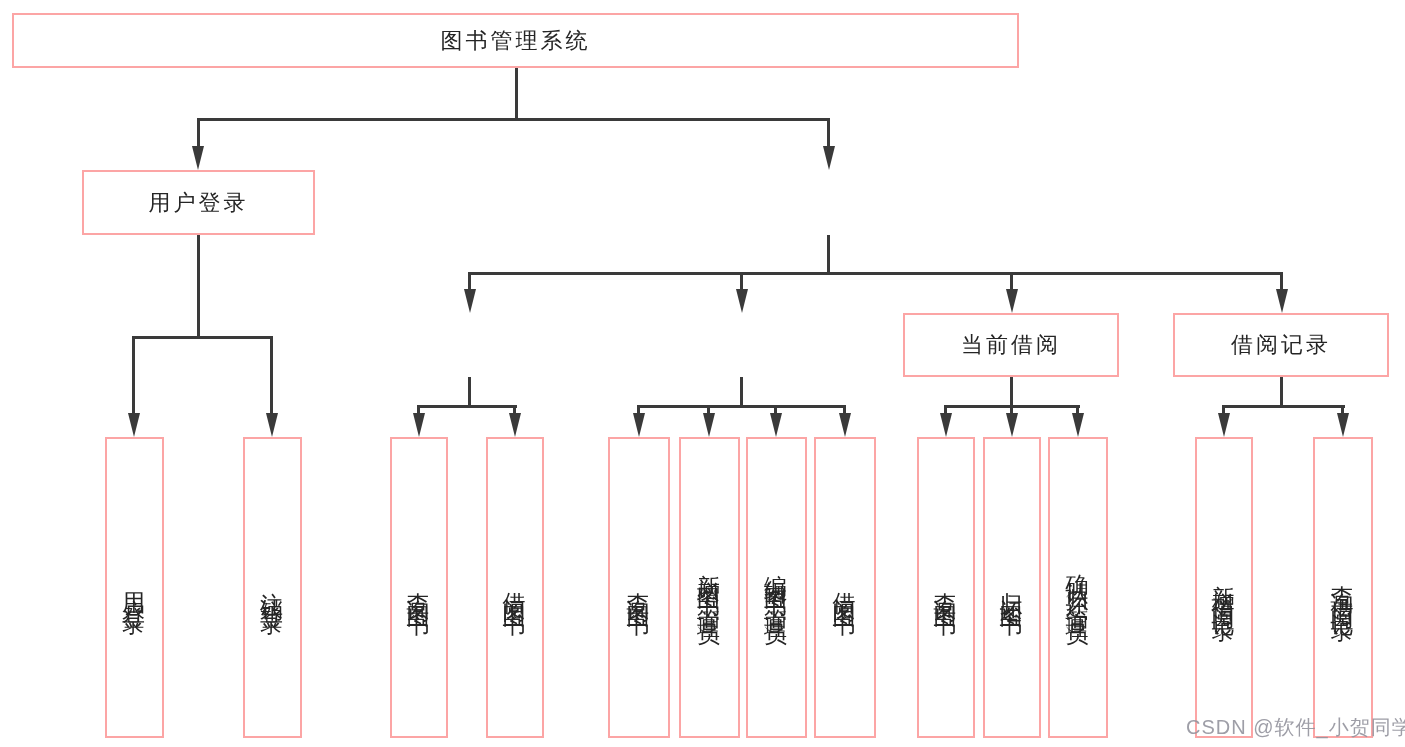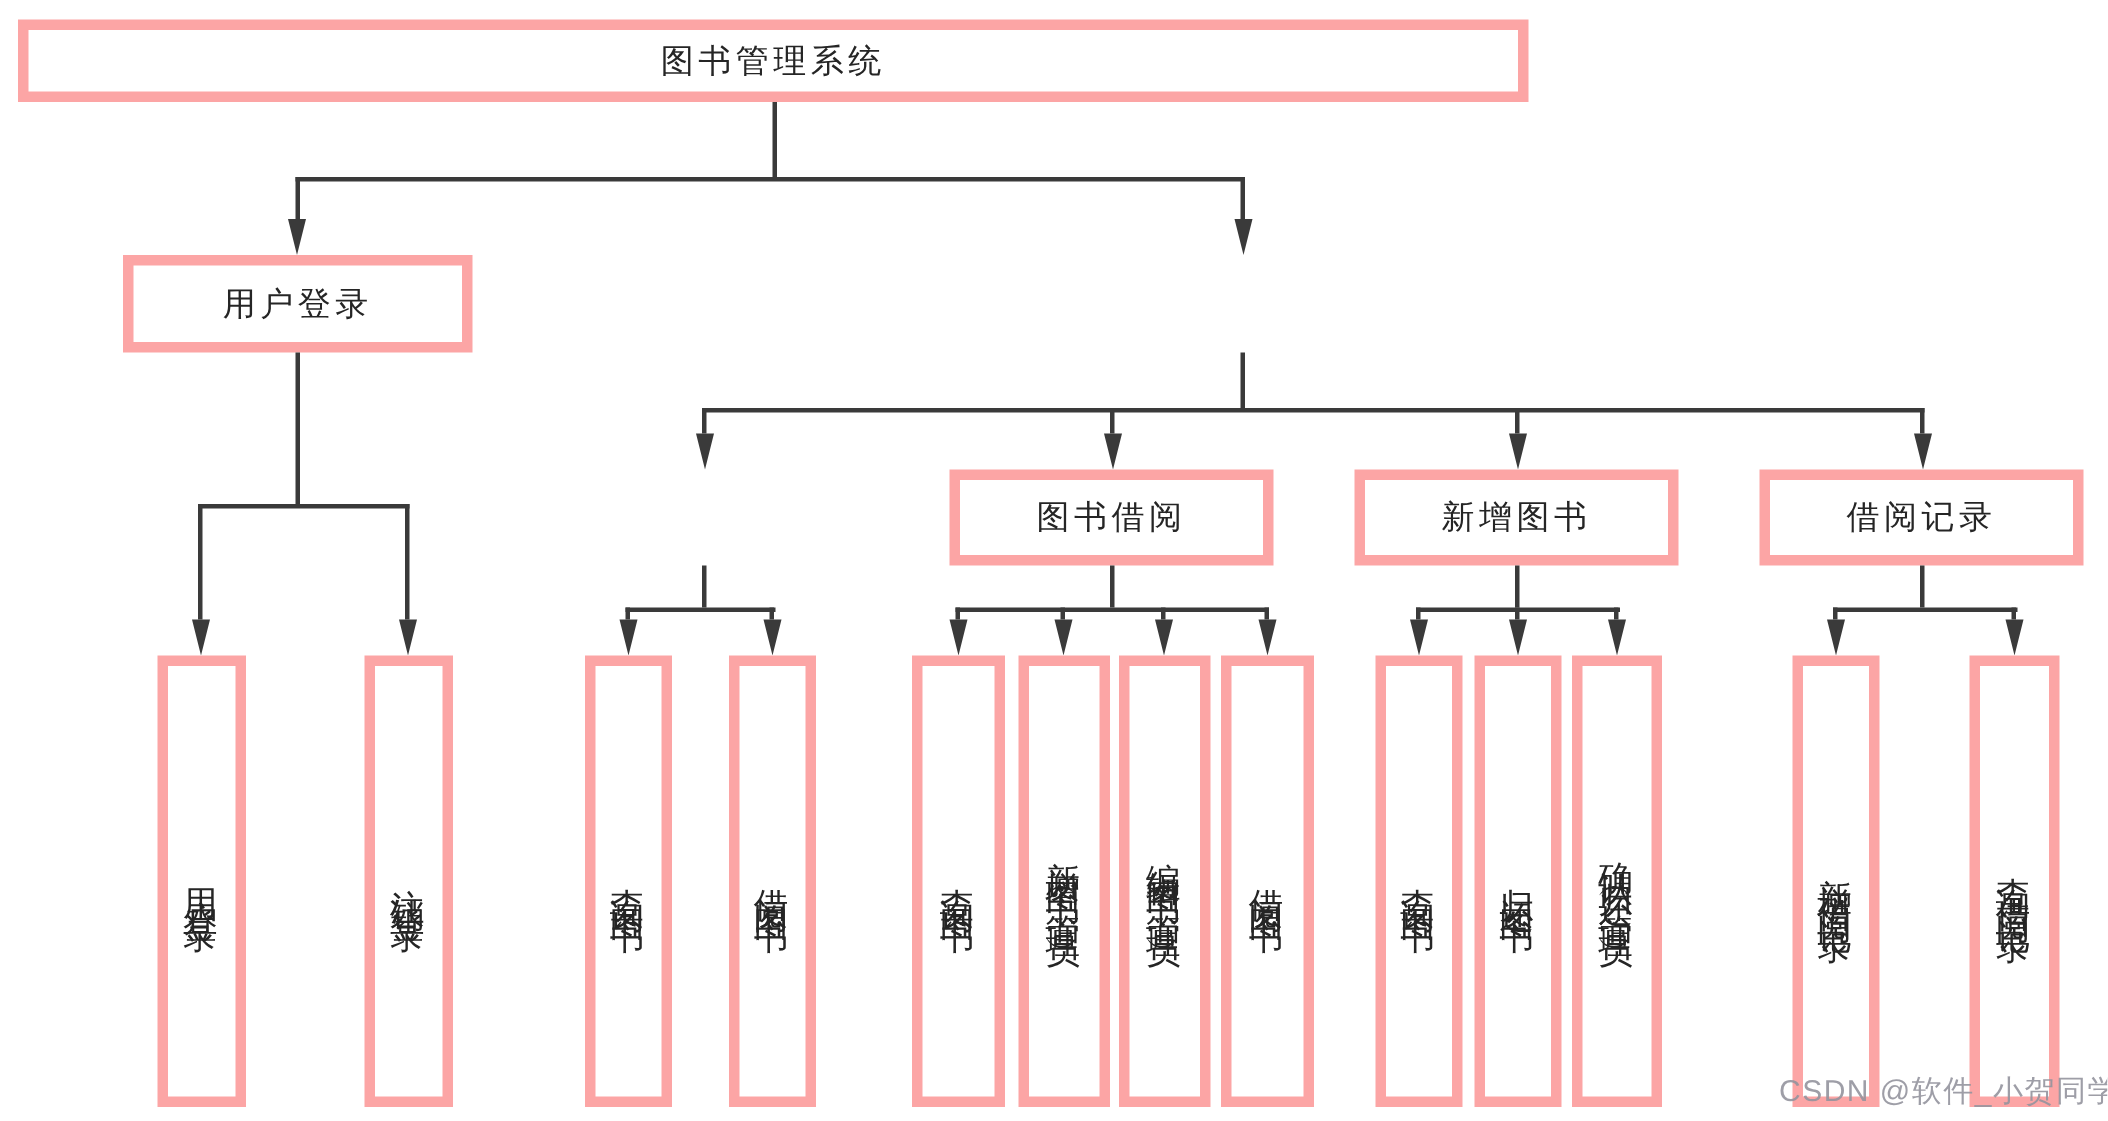--- a/index.html
+++ b/index.html
@@ -12,21 +12,21 @@
     position: relative;
     width: 1405px;
     height: 747px;
     background: #ffffff;
     overflow: hidden;
   }
   .node {
     position: absolute;
     box-sizing: border-box;
     background: #ffffff;
-    border: 7px solid #fca5a5;
+    border: 2px solid #fca5a5;
     display: flex;
     align-items: center;
     justify-content: center;
     color: #252525;
   }
   .hl {
     font-size: 22px;
     letter-spacing: 3px;
     white-space: nowrap;
     color: #252525;
@@ -93,25 +93,22 @@
   <div class="ln" style="left:468px; top:272px; width:815px; height:3px;"></div>
   <div class="ln" style="left:468px; top:272px; width:3px; height:17px;"></div>
   <div class="ar" style="left:464px; top:289px;"></div>
   <div class="ln" style="left:740px; top:272px; width:3px; height:17px;"></div>
   <div class="ar" style="left:736px; top:289px;"></div>
   <div class="ln" style="left:1010px; top:272px; width:3px; height:17px;"></div>
   <div class="ar" style="left:1006px; top:289px;"></div>
   <div class="ln" style="left:1280px; top:272px; width:3px; height:17px;"></div>
   <div class="ar" style="left:1276px; top:289px;"></div>
 
-  <div class="node" style="left:633px; top:313px; width:216px; height:64px;">
-    <span class="hl">图书借阅</span>
-  </div>
   <div class="node" style="left:903px; top:313px; width:216px; height:64px;">
-    <span class="hl">新增图书</span>
+    <span class="hl">当前借阅</span>
   </div>
   <div class="node" style="left:1173px; top:313px; width:216px; height:64px;">
     <span class="hl">借阅记录</span>
   </div>
 
   <div class="ln" style="left:468px; top:377px; width:3px; height:28px;"></div>
   <div class="ln" style="left:417px; top:405px; width:100px; height:3px;"></div>
   <div class="ln" style="left:417px; top:405px; width:3px; height:8px;"></div>
   <div class="ar" style="left:413px; top:413px;"></div>
   <div class="ln" style="left:513px; top:405px; width:3px; height:8px;"></div>

